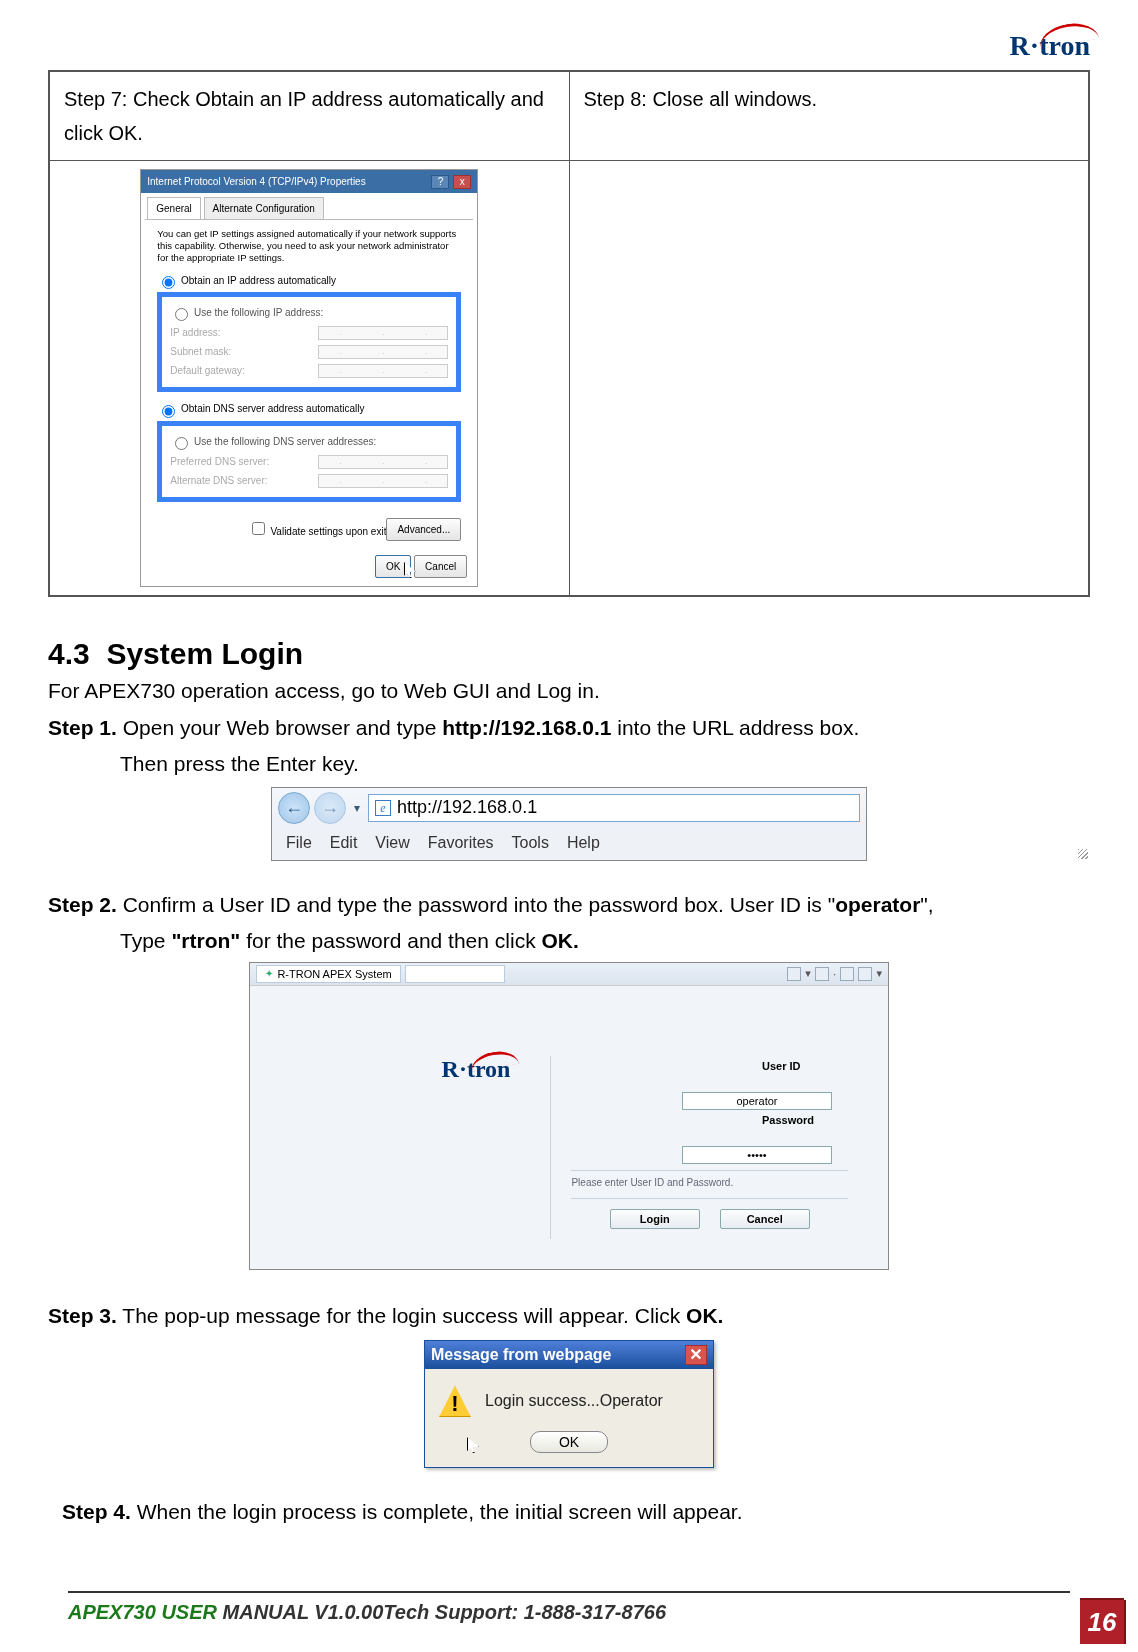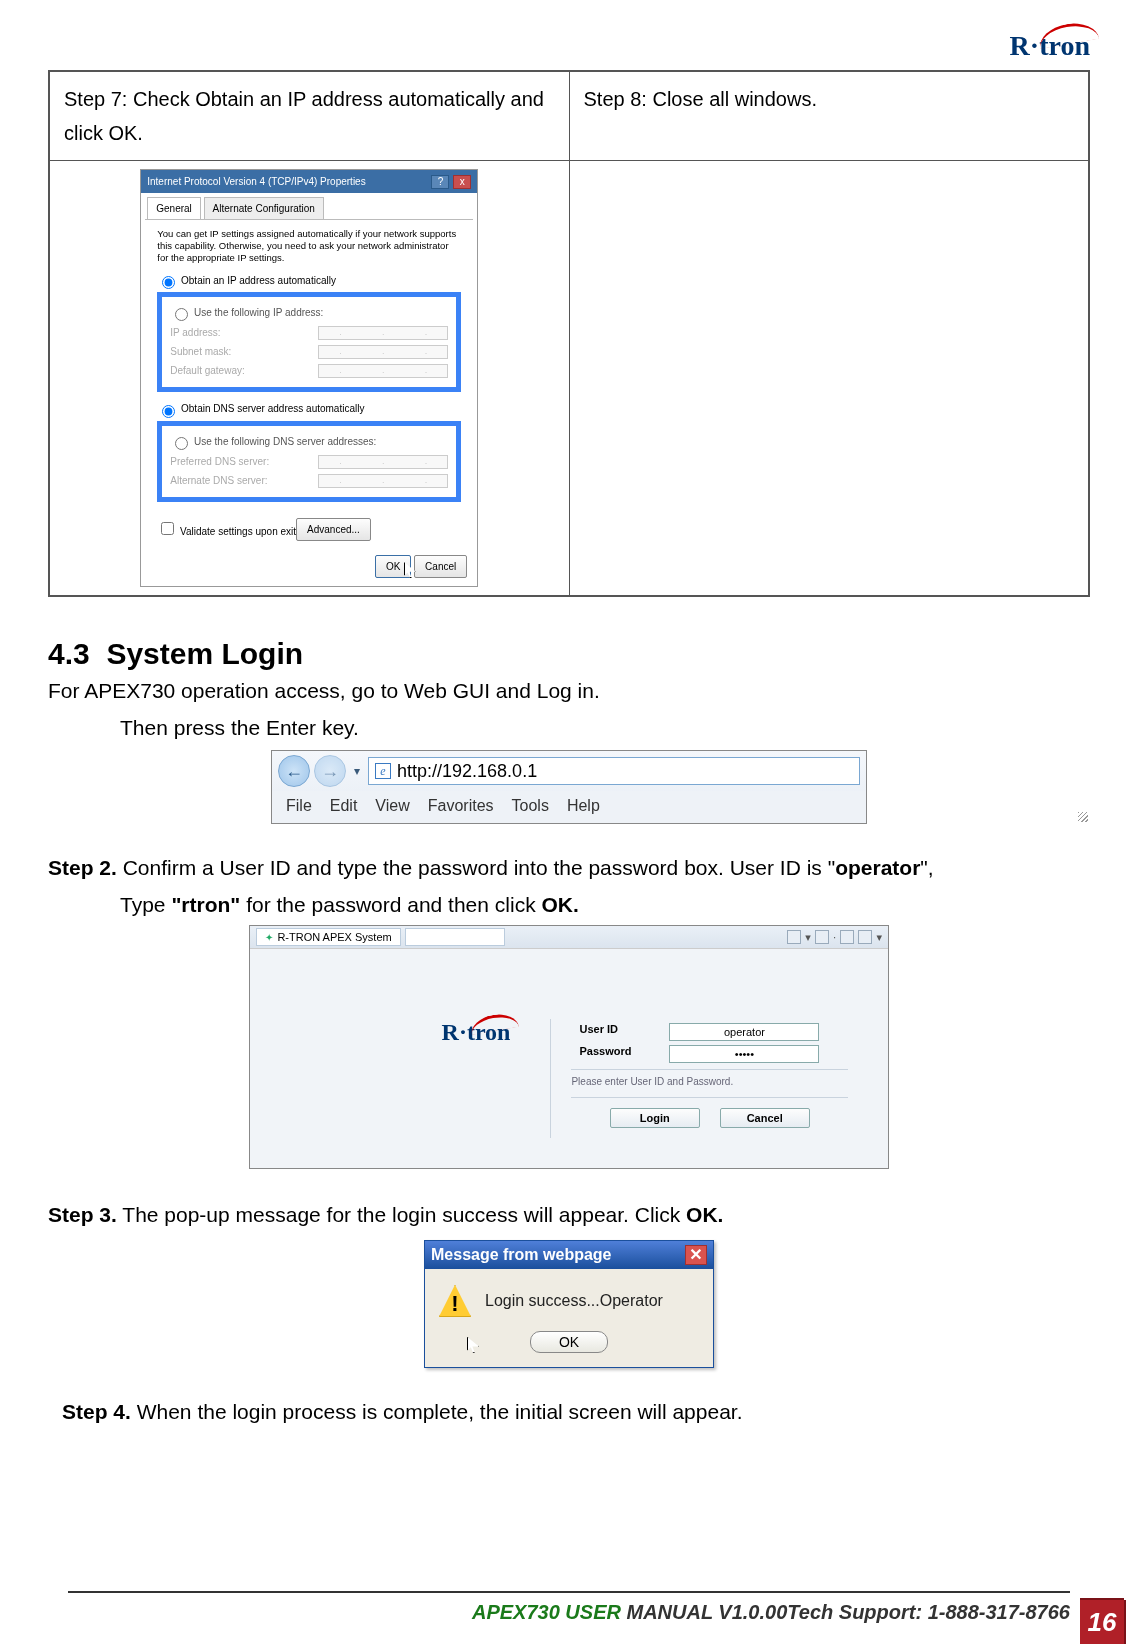--- a/index.html
+++ b/index.html
@@ -114,21 +114,21 @@
   }
   .ipv4 .field-row { display: flex; justify-content: space-between; margin: 2px 0; align-items: center; }
   .ipv4 .ip-input {
     width: 130px; height: 14px;
     border: 1px solid #ccc;
     background: #f8f8f8;
     font-size: 9px; color: #ccc;
     text-align: center;
     display: flex; justify-content: space-around; align-items: center;
   }
-  .ipv4 .adv-row { display: flex; justify-content: flex-start; align-items: center; margin-top: 16px; }
+  .ipv4 .adv-row { display: flex; justify-content: flex-end; align-items: center; margin-top: 16px; }
   .ipv4 .win-btn {
     display: inline-block;
     border: 1px solid #888;
     background: linear-gradient(#fdfdfd,#e5e5e5);
     padding: 2px 10px;
     font-size: 10px;
     border-radius: 2px;
   }
   .ipv4 .ok-row { text-align: right; padding: 6px 10px 8px 0; }
   .ipv4 .win-btn.ok { border: 1px solid #3a6fa6; }
@@ -288,23 +288,24 @@
     border-radius: 50% 50% 0 0 / 100% 100% 0 0;
     top: -4px; right: -8px;
     transform: rotate(-10deg);
   }
   .login-right {
     flex: 1.2;
     border-left: 1px solid #c9d3de;
     padding: 0 10px 10px 20px;
   }
   .login-row {
-    display: flex; align-items: flex-start;
+    display: flex; align-items: flex-end;
     gap: 20px;
-    margin: 4px 8px;
+    margin: 4px 16px;
+    flex-direction: column;
   }
   .login-row .lbl { width: 70px; font-weight: bold; font-size: 11px; }
   .login-row input {
     width: 150px; height: 18px;
     border: 1px solid #8aa;
     font-size: 11px;
     text-align: center;
     background: #fff;
   }
   .login-note {
@@ -398,21 +399,21 @@
     bottom: 28px;
     padding: 0 68px;
   }
   .footer-rule {
     border: none;
     border-top: 2px solid #333;
     margin: 0 0 8px 0;
   }
   .footer-line {
     display: flex;
-    justify-content: flex-end;
+    justify-content: flex-start;
     font-style: italic;
     font-weight: bold;
     font-size: 20px;
     color: #333;
   }
   .footer-line .green { color: #1a7a1a; font-style: italic; }
   .page-badge {
     position: absolute;
     right: 14px;
     bottom: 8px;
@@ -541,20 +542,23 @@
     </tr>
   </tbody>
     </table>
 
   <h2 class="section">
     <span>4.3</span>&nbsp;&nbsp;<span>System Login</span>
   </h2>
 
   <p class="body-text">For APEX730 operation access, go to Web GUI and Log in.</p>
 
+  <p class="body-text">
+    <span class="step-label">Step 1.</span><span> Open your Web browser and type </span><b>http://192.168.0.1</b><span> into the URL address box.</span>
+  </p>
   <p class="body-text indent">Then press the Enter key.</p>
 
   <div class="ie-bar-wrap">
     <div class="ie-bar">
       <div class="addr">
         <span class="ie-nav-btn">←</span>
         <span class="ie-nav-btn" style="opacity:.6;">→</span>
         <span class="ie-drop">▾</span>
         <span class="ie-url">
           <span class="ie-favicon">e</span>

